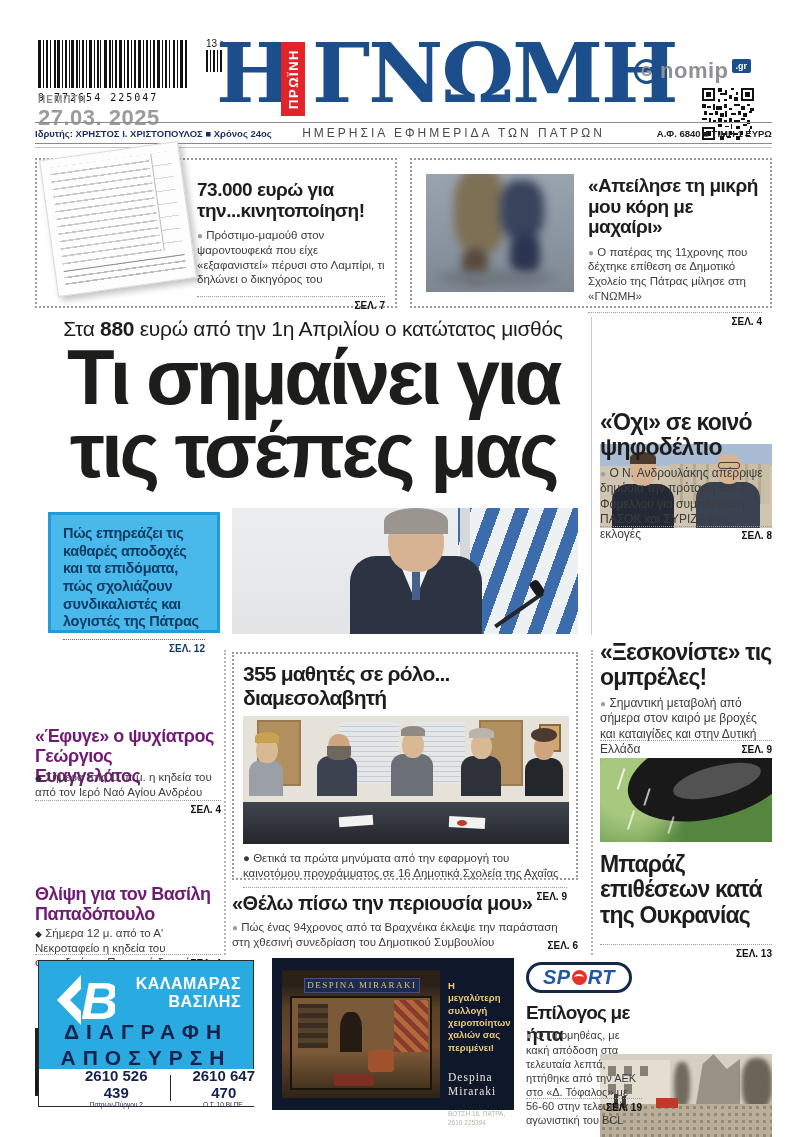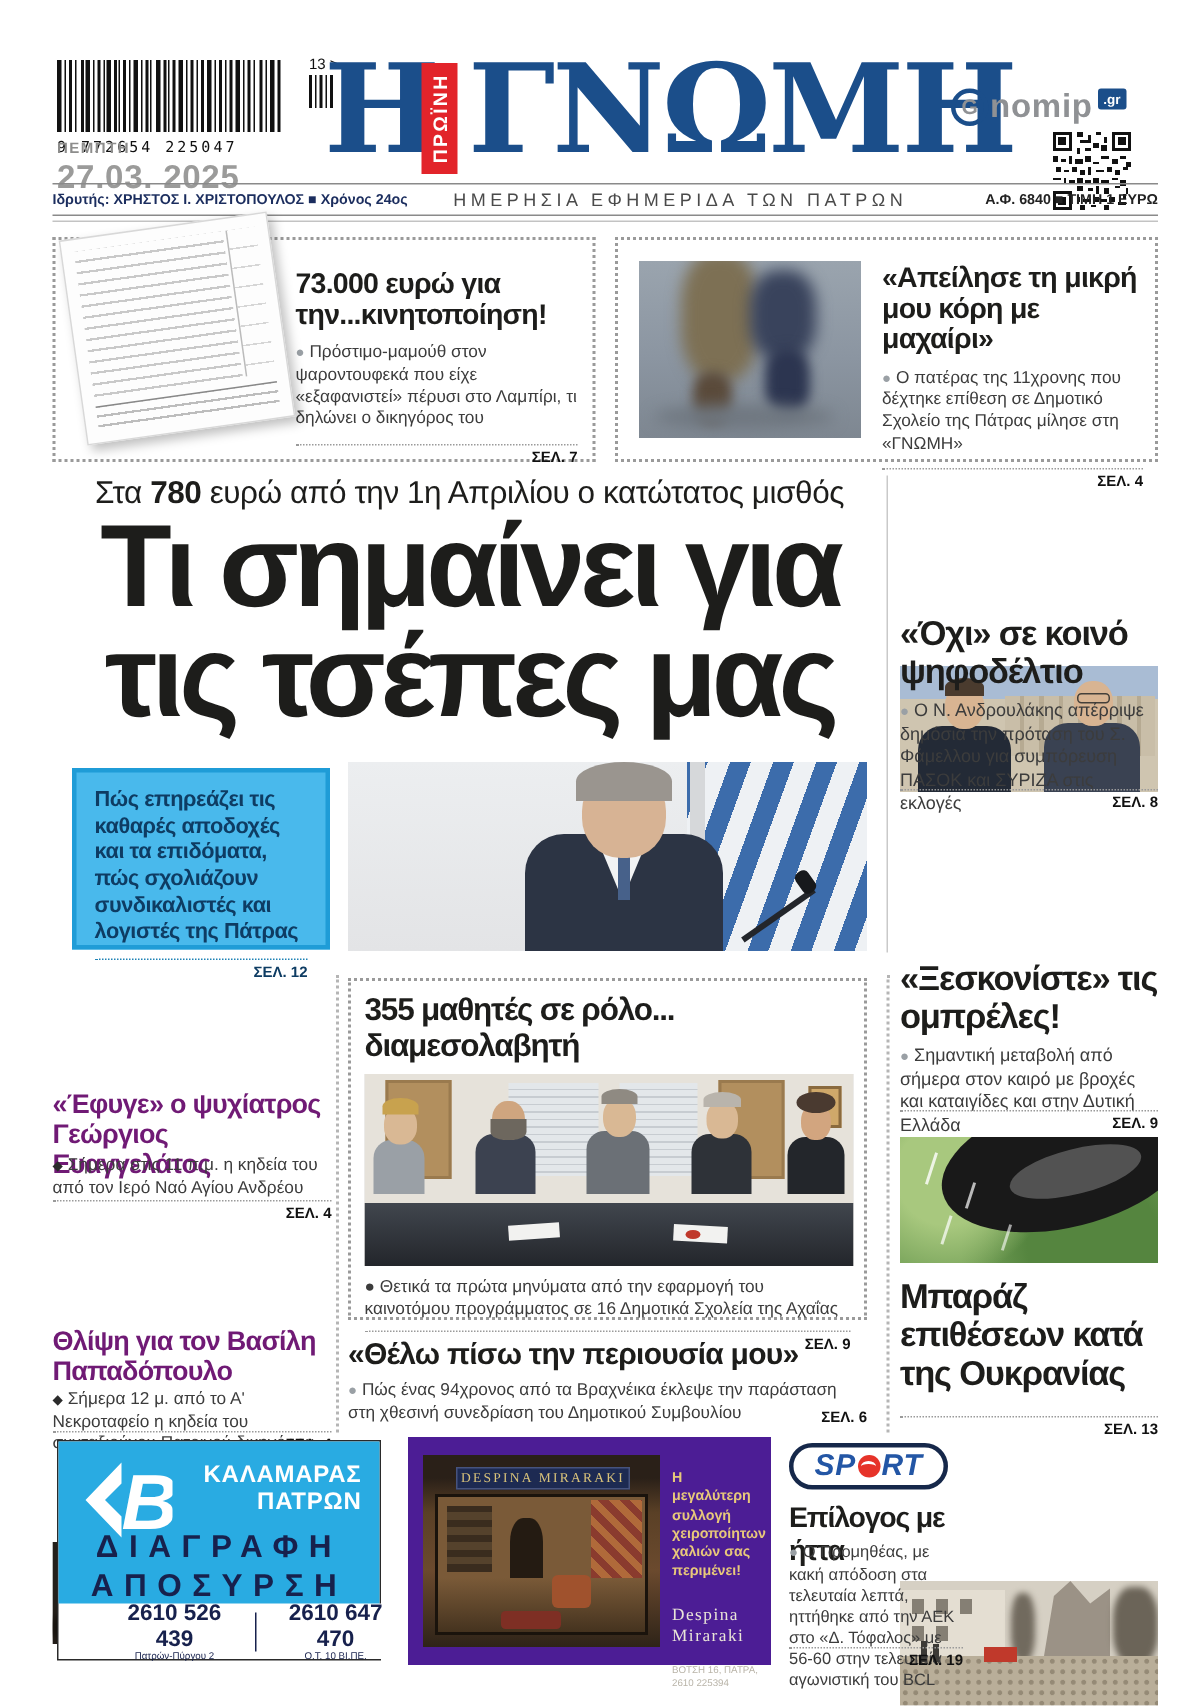--- a/index.html
+++ b/index.html
@@ -49,21 +49,21 @@
   .kal-ad { border:1px solid #2a2a2a; background:#fff; }
   .kal-blue { background:#29abe2; position:relative; }
   .kal-name { color:#fff; font-weight:bold; font-size:16px; line-height:1.15; text-align:right; letter-spacing:0.5px; }
   .kal-big { color:#17214d; font-weight:bold; font-size:21px; letter-spacing:7px; text-align:center; line-height:1.25; }
   .kal-phones { display:flex; align-items:center; justify-content:center; height:100%; }
   .kal-phone { text-align:center; padding:0 10px; }
   .kal-phone .num { font-size:15px; font-weight:bold; color:#17214d; }
   .kal-phone .sub { font-size:6.5px; color:#17214d; }
   .kal-sep { width:1px; height:26px; background:#17214d; }
 
-  .mir-ad { background:#4c1d95; }
+  .mir-ad { background:#0f172a; }
   .mir-sign { background:#1d2a52; color:#d8c27a; font-family:"Liberation Serif", serif; font-size:9px; letter-spacing:1.5px; text-align:center; border:1px solid #46537e; }
   .mir-promo { color:#e8c87a; font-size:9.5px; font-weight:bold; line-height:1.3; }
   .mir-brand { color:#e9e4d8; font-family:"Liberation Serif", serif; font-size:11.5px; line-height:1.25; letter-spacing:1px; }
   .mir-addr { color:#b9b4a8; font-size:6.5px; line-height:1.4; }
 
   .sport-badge { border:3px solid #16284a; border-radius:17px; display:flex; align-items:center; justify-content:center; background:#fff; }
   .sport-badge .sp { font-size:20px; font-weight:bold; font-style:italic; color:#2356a5; letter-spacing:0.5px; }
   .sport-badge .ball { width:15px; height:15px; border-radius:50%; background:#e63329; margin:0 1px; position:relative; }
   .sport-badge .ball:after { content:""; position:absolute; left:2px; top:4px; width:10px; height:5px; border-radius:50%; border-top:2px solid #fff; }
   .h-sport { font-size:19px; font-weight:bold; color:#1d1d1b; letter-spacing:-0.8px; }
@@ -154,21 +154,21 @@
       <div class="h-teaser">«Απείλησε τη μικρή μου κόρη με μαχαίρι»</div>
       <div class="summary" style="margin-top:7px;">
         <span class="dot">●</span>
         <span>Ο πατέρας της 11χρονης που δέχτηκε επίθεση σε Δημοτικό Σχολείο της Πάτρας μίλησε στη «ΓΝΩΜΗ»</span>
       </div>
       <div class="pagerow" style="margin-top:8px;">ΣΕΛ. 4</div>
     </div>
   </div>
 
   <div class="abs kicker" style="left:35px; top:317px; width:556px;">
-    <span>Στα </span><b>780</b><span> ευρώ από την 1η Απριλίου ο κατώτατος μισθός</span>
+    <span>Στα </span><b>880</b><span> ευρώ από την 1η Απριλίου ο κατώτατος μισθός</span>
   </div>
   <div class="abs bigheadline" style="left:35px; top:341px; width:556px;">
     <div>Τι σημαίνει για</div>
     <div>τις τσέπες μας</div>
   </div>
   <div class="abs vline-solid" style="left:591px; top:317px; height:318px;"></div>
 
   <div class="abs bluebox" style="left:48px; top:512px; width:172px; height:121px;">
     <div class="btxt">Πώς επηρεάζει τις καθαρές αποδοχές και τα επιδόματα, πώς σχολιάζουν συνδικαλιστές και λογιστές της Πάτρας</div>
     <div class="pagerow">ΣΕΛ. 12</div>
@@ -313,21 +313,21 @@
   <div class="abs kal-ad" style="left:38px; top:960px; width:216px; height:147px;">
     <div class="kal-blue" style="width:100%; height:108px; padding:8px 10px;">
       <div class="abs" style="left:14px; top:12px;">
         <svg width="62" height="54" viewBox="0 0 62 54">
           <path d="M28 2 L4 27 L28 52 L28 38 L17 27 L28 16 Z" fill="#fff"></path>
           <text x="28" y="46" font-family="Liberation Sans, sans-serif" font-size="52" font-weight="bold" fill="#fff" font-style="italic">Β</text>
         </svg>
       </div>
       <div class="kal-name abs" style="right:12px; top:14px;">
         <div>ΚΑΛΑΜΑΡΑΣ</div>
-        <div>ΠΑΤΡΩΝ</div>
+        <div>ΒΑΣΙΛΗΣ</div>
       </div>
       <div class="kal-big abs" style="left:0; right:0; top:58px;">
         <div>ΔΙΑΓΡΑΦΗ</div>
         <div>ΑΠΟΣΥΡΣΗ</div>
       </div>
     </div>
     <div style="width:100%; height:37px; background:#fff;margin-left:24px;">
       <div class="kal-phones">
         <div class="kal-phone">
           <div class="num">2610 526 439</div>

